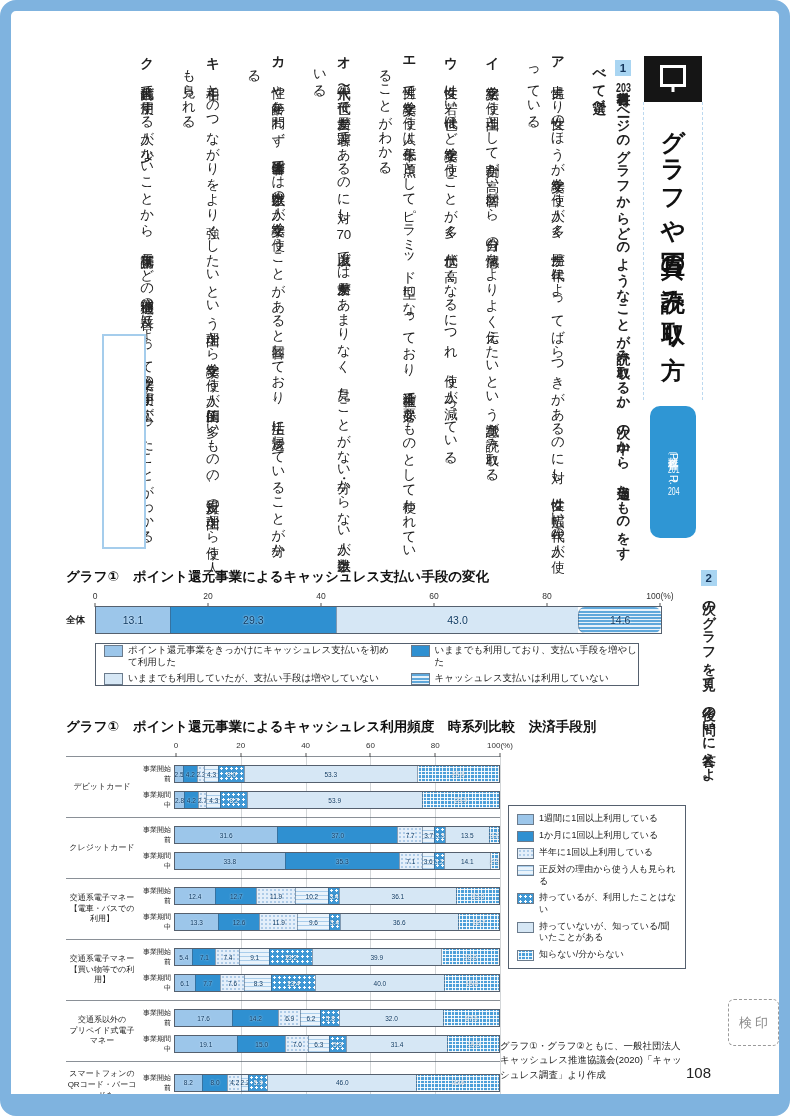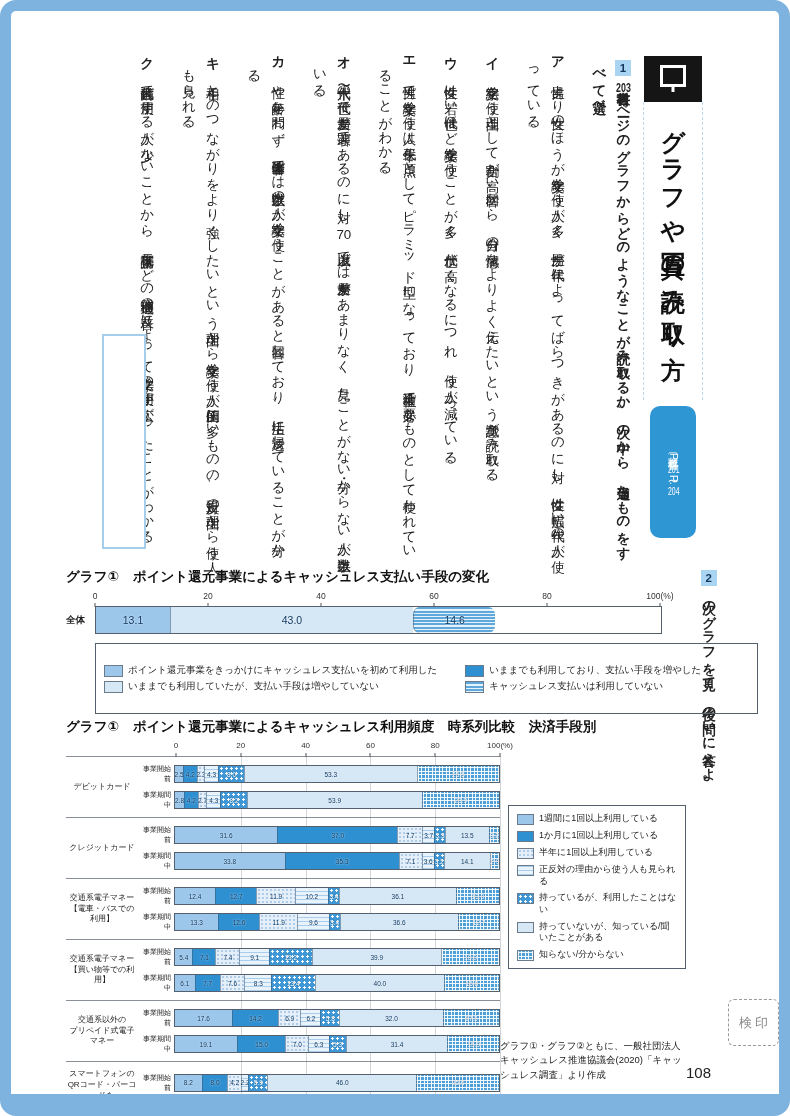--- a/index.html
+++ b/index.html
@@ -56,22 +56,22 @@
   
   .g1{position:absolute;top:0;left:0;width:640px;}
   .g1-axis{margin-left:29px;width:565px;}
   .g1-row{display:flex;align-items:center;}
   .g1-cat{width:29px;font-size:9.5px;font-weight:bold;color:#222;}
   .bar{display:flex;height:26px;width:565px;border:1px solid #55606e;background:#fff;position:relative;z-index:1;}
   .seg{position:relative;box-sizing:border-box;height:100%;flex:none;}
   .seg + .seg{border-left:1px solid rgba(60,90,120,.55);}
   .val{position:absolute;inset:0;display:flex;align-items:center;justify-content:center;
        white-space:nowrap;font-size:10.5px;color:#0e3a63;text-shadow:0 0 2px rgba(255,255,255,.95);}
-  .g1-legend{margin:9px 0 0 29px;width:663px;box-sizing:border-box;border:1px solid #55606e;
-             padding:20px 8px;display:grid;grid-template-columns:56% 44%;gap:3px 0;font-size:9.5px;color:#222;}
+  .g1-legend{margin:9px 0 0 29px;width:544px;box-sizing:border-box;border:1px solid #55606e;
+             padding:0 8px;display:grid;grid-template-columns:56% 44%;gap:3px 12px;font-size:9.5px;color:#222;}
   .lg-item{display:flex;align-items:flex-start;gap:5px;line-height:1.3;}
   .lg-sw{flex:none;width:17px;height:10px;border:1px solid #6b7b8c;margin-top:1px;}
 
   
   .g2{position:absolute;top:150px;left:0;width:660px;}
   .g2-chart{position:relative;margin-top:2px;}
   .g2-axis{margin-left:110px;width:324px;font-size:8px;}
   .g2-grid{position:absolute;left:110px;top:15px;width:324px;bottom:0;z-index:0;}
   .gridline{position:absolute;top:0;bottom:0;width:1px;background:rgba(80,90,100,.25);}
   .g2-body{width:434px;border-top:1px solid #8a9097;}
@@ -157,20 +157,23 @@
           <span class="tickmark" style="left: 80%;"></span>
           <span class="tick" style="left: 100%;">100(%)</span>
           <span class="tickmark" style="left: 100%;"></span>
         </div>
       <div class="g1-row">
         <span class="g1-cat">全体</span>
         <div class="bar" id="g1-bar">
             <div class="seg bs1" style="width: 13.1%;">
               <span class="val">13.1</span>
             </div>
+            <div class="seg bs2" style="width: 29.3%;">
+              <span class="val">29.3</span>
+            </div>
             <div class="seg bs6" style="width: 43%;">
               <span class="val">43.0</span>
             </div>
             <div class="seg g1s4" style="width: 14.6%; border-radius: 7px;">
               <span class="val">14.6</span>
             </div>
           </div>
       </div>
       <div class="g1-legend" id="g1-legend">
           <div class="lg-item">

